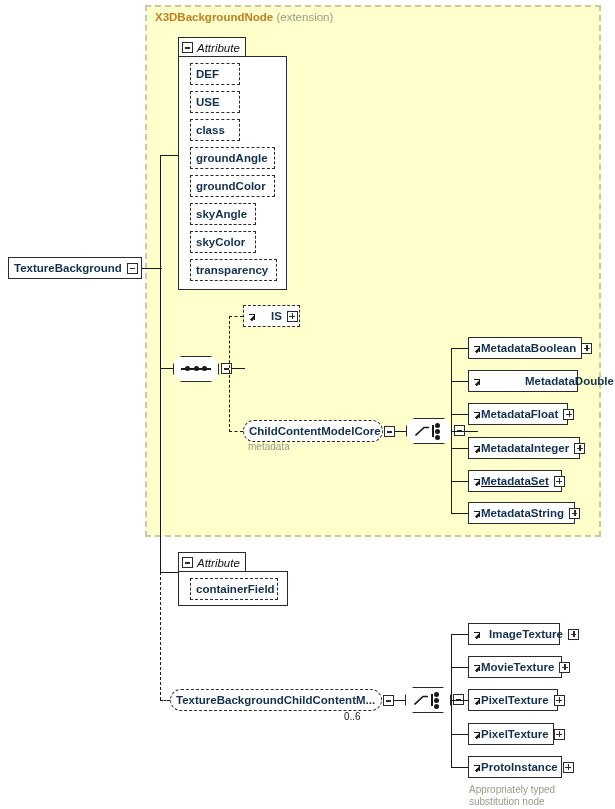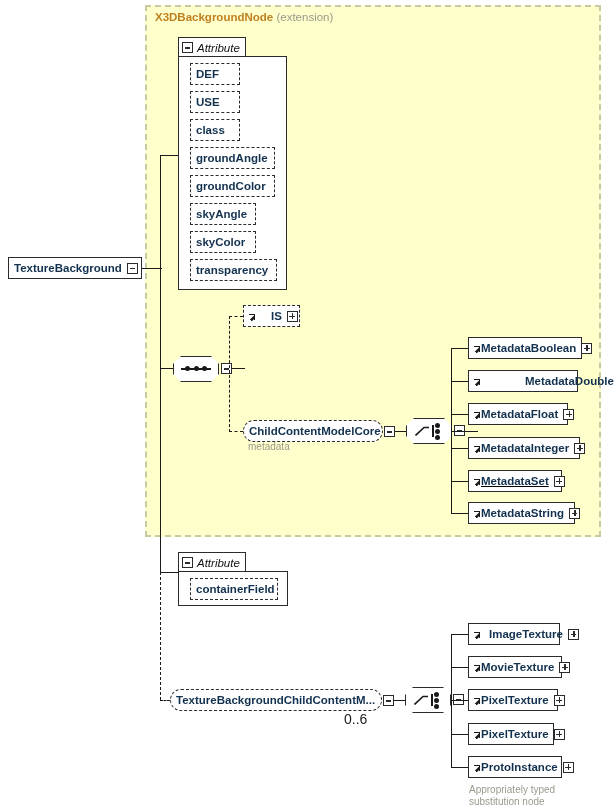--- a/index.html
+++ b/index.html
@@ -157,21 +157,21 @@
   
   .note{
     position:absolute;
     font-size:10px;
     color:#9a9a8d;
     white-space:nowrap;
     line-height:12px;
   }
   .cardinality{
     position:absolute;
-    font-size:14px;
+    font-size:10px;
     color:#1a1a1a;
     white-space:nowrap;
   }
 </style>
 </head>
 <body>
 
 <div id="canvas">
 
   <div class="ext-box" style="left:145px;top:5px;width:456px;height:532px;"></div>

